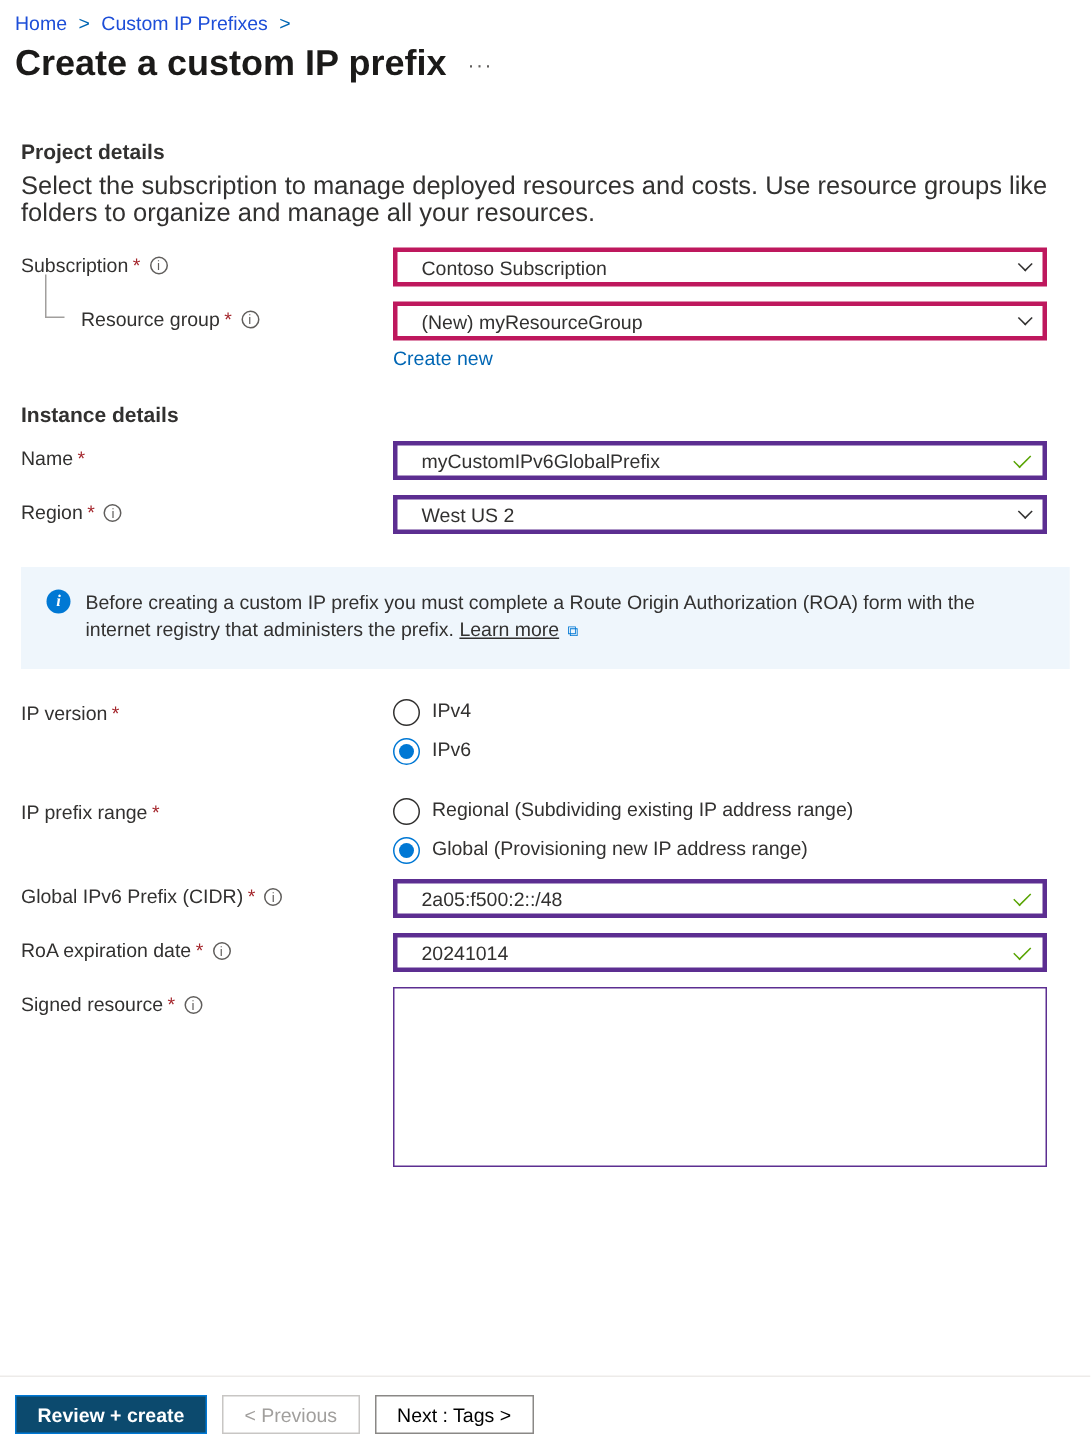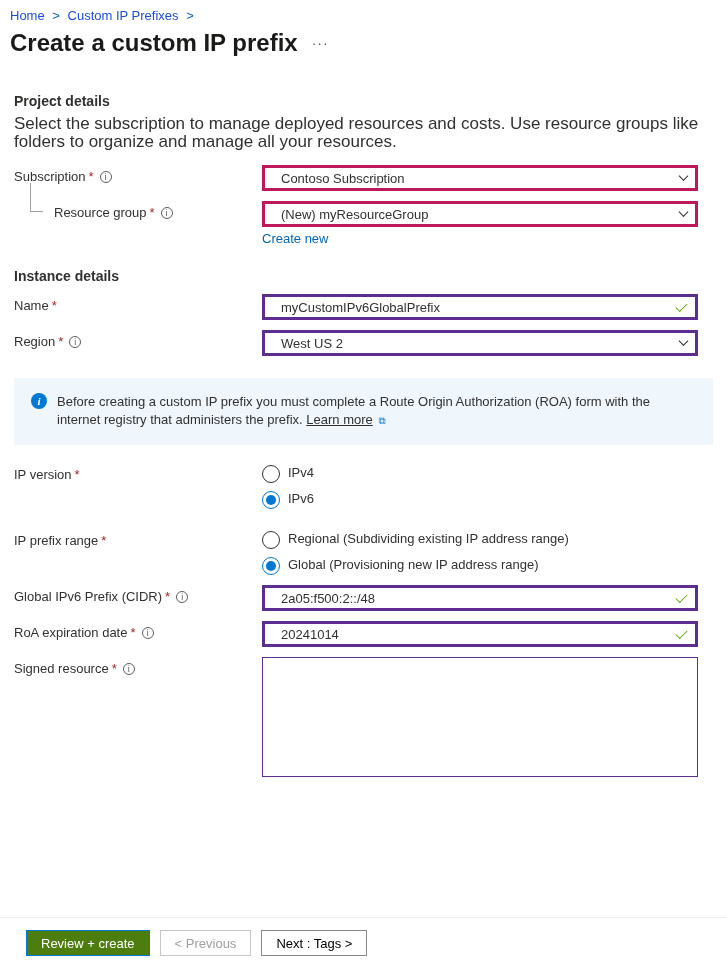--- a/index.html
+++ b/index.html
@@ -84,21 +84,21 @@
     .textarea-box {
       width: 100%; height: 120px; border: 1px solid #5c2e91;
       background: #fff; padding: 6px 8px; font-size: 13px; resize: none;
     }
     .footer-bar {
       position: absolute; bottom: 0; left: 0; right: 0;
       border-top: 1px solid #edebe9; padding: 12px 10px;
       display: flex; gap: 10px; background: #fff;
     }
     .btn { height: 26px; padding: 0 14px; font-size: 13px; border: 1px solid #8a8886; background: #fff; cursor: pointer; display: flex; align-items: center; }
-    .btn.primary { background: #4d7c0f; border-color: #0078d4; color: #fff; font-weight: 400; margin-left: 16px; }
+    .btn.primary { background: #0c4a6e; border-color: #0078d4; color: #fff; font-weight: 700; }
     .btn.disabled { color: #a19f9d; border-color: #c8c6c4; cursor: default; }
   </style>
 </head>
 <body>
 
 <div class="breadcrumb">
   <a>Home</a>
   <span class="sep">&gt;</span>
   <a>Custom IP Prefixes</a>
   <span class="sep">&gt;</span>

